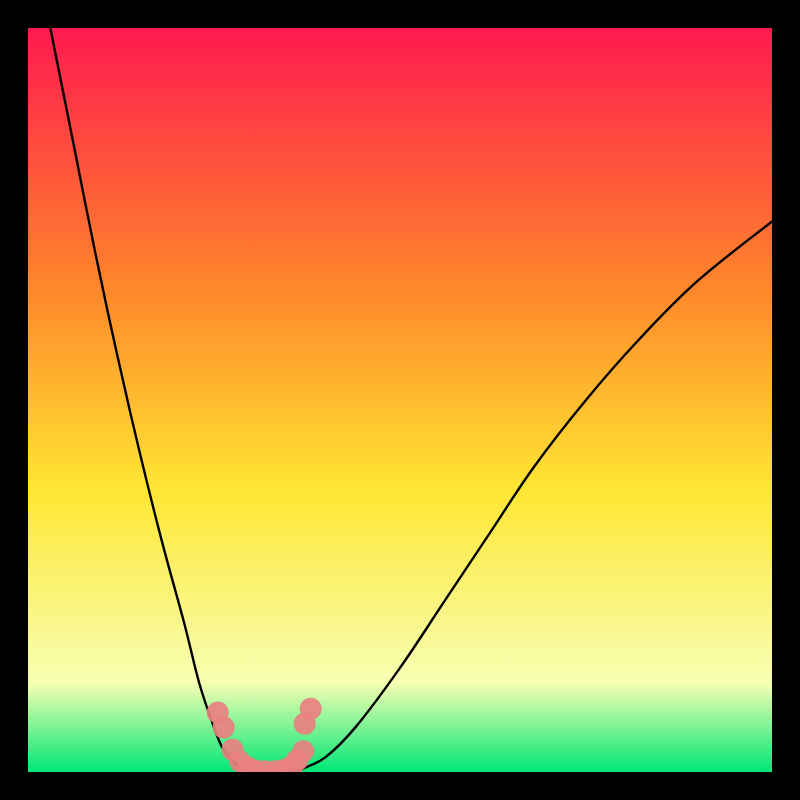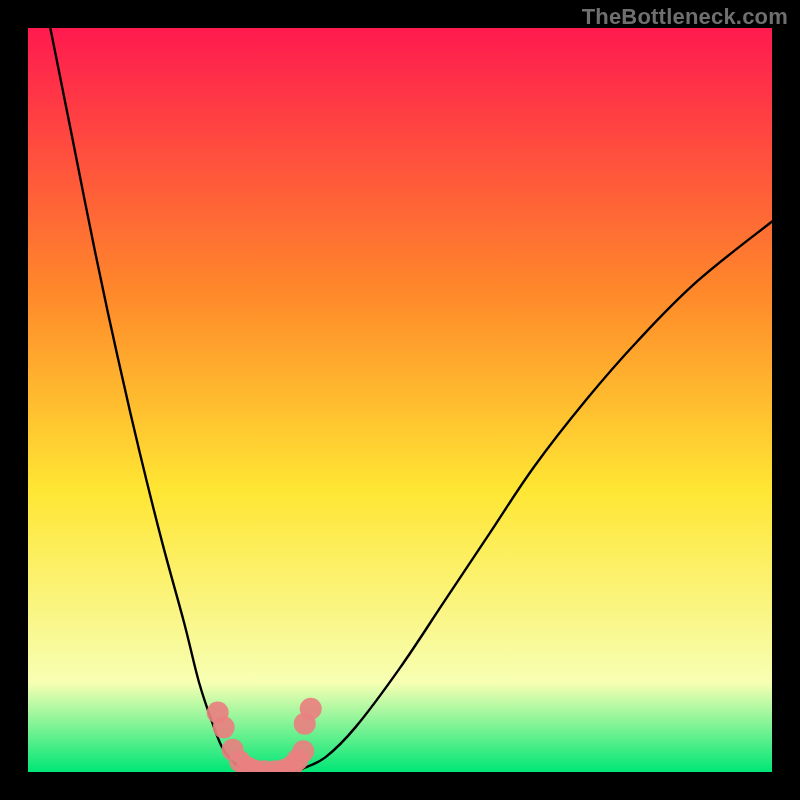--- a/index.html
+++ b/index.html
@@ -31,21 +31,20 @@
     font-size: 22px;
     font-weight: 600;
     color: #6f6f6f;
     letter-spacing: 0.2px;
   }
 </style>
 </head>
 <body>
 
 <div class="frame">
-  <div class="watermark">TheBottleneck.com</div>
 
   <div class="plot">
     <svg id="chart-svg" width="744" height="744" viewBox="0 0 744 744" preserveAspectRatio="none">
       <defs>
         <linearGradient id="bg-grad" x1="0" y1="0" x2="0" y2="1">
           <stop id="g0" offset="0%" stop-color="#ff1a4f"></stop>
           <stop id="g1" offset="36%" stop-color="#ff8a2a"></stop>
           <stop id="g2" offset="62%" stop-color="#ffe633"></stop>
           <stop id="g3" offset="88%" stop-color="#f7ffb3"></stop>
           <stop id="g4" offset="100%" stop-color="#00e676"></stop>

